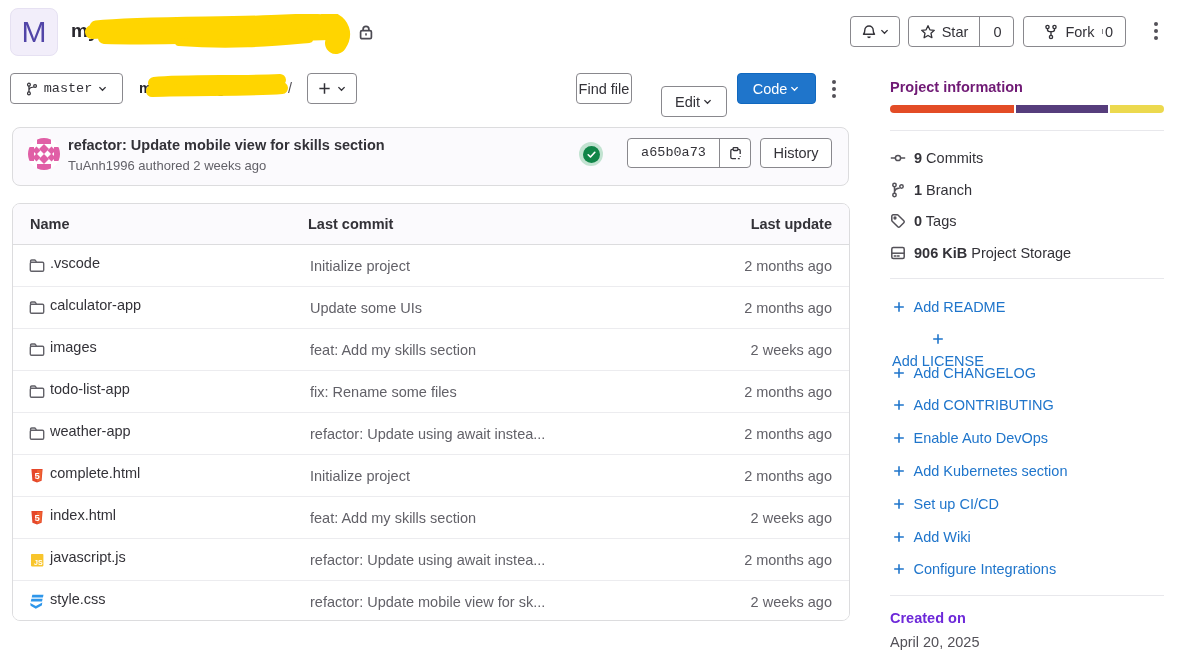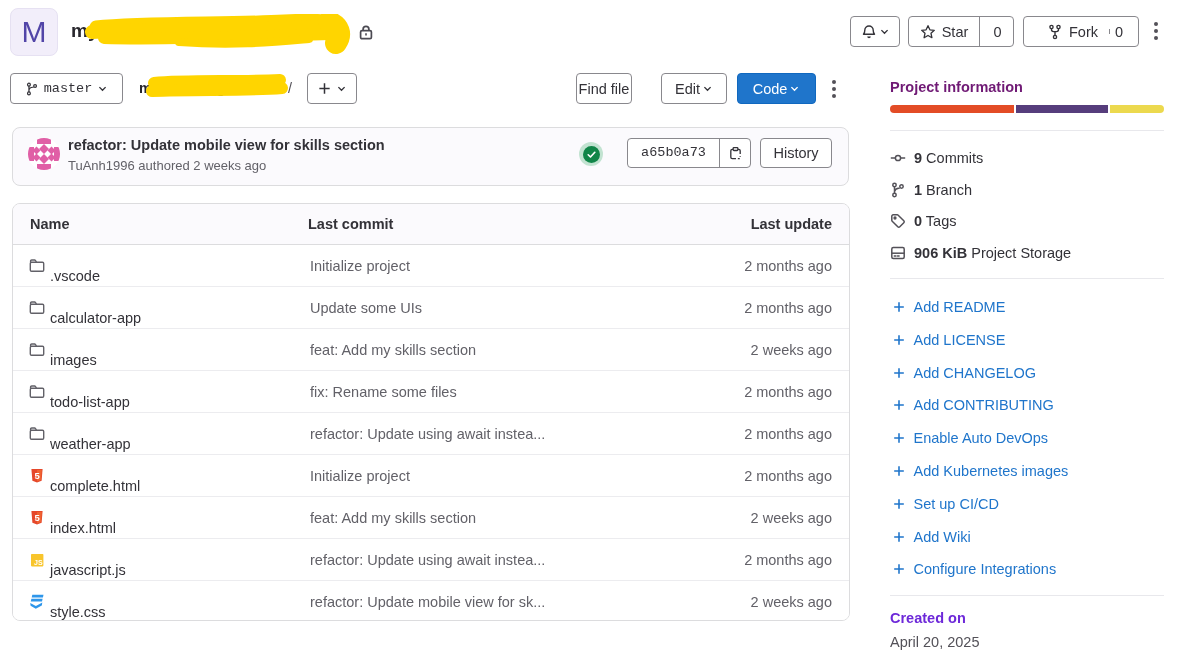--- a/index.html
+++ b/index.html
@@ -8,21 +8,21 @@
   body { position:relative; }
   .btn { position:absolute; display:flex; align-items:center; justify-content:center; gap:2px;
          border:1px solid #89888d; border-radius:4px; background:#fff; color:#333238;
          font-size:14.5px; height:31px; }
   .dots { position:absolute; width:4px; }
   .dots span { display:block; width:4px; height:4px; border-radius:50%; background:#535158; margin:0 auto 3px; }
   .divider { position:absolute; height:1px; background:#e8e8ec; left:890px; width:274px; }
   .row { height:42px; border-bottom:1px solid #ececef; position:relative; background:#fff; }
   .row:last-child { border-bottom:none; }
   .row .fic { position:absolute; left:16px; top:13px; width:16px; height:16px; }
-  .row .fname { position:absolute; left:37px; top:23px; font-size:14.5px; color:#333238; }
+  .row .fname { position:absolute; left:37px; top:10px; font-size:14.5px; color:#333238; }
   .row .fmsg { position:absolute; left:297px; top:13px; font-size:14.5px; color:#626168; }
   .row .fdate { position:absolute; right:17px; top:13px; font-size:14.5px; color:#626168; }
   .stat { position:absolute; left:890px; display:flex; align-items:center; gap:8px; font-size:14.5px; color:#333238;justify-content:space-between; }
   .stat b { font-weight:700; }
   .slink { position:absolute; left:892px; display:flex; align-items:center; gap:7.5px; font-size:14.5px; color:#1f75cb; }
 </style>
 </head>
 <body>
 
 <div class="abs" style="left:10px; top:8px; width:48px; height:48px; background:#f2eefa; border:1px solid #e6e1f2; border-radius:8px; display:flex; align-items:center; justify-content:center;">
@@ -57,21 +57,21 @@
 </div>
 <div class="btn" style="left:908px; top:16px; width:106px; padding:0;">
   <div style="display:flex; align-items:center; gap:6px; width:71px; justify-content:center; border-right:1px solid #89888d; height:100%;">
     <svg width="16" height="16" viewBox="0 0 16 16" fill="none" stroke="#333238" stroke-width="1.3" stroke-linejoin="round">
       <path d="M8 1.7 L9.9 5.8 14.3 6.3 11 9.3 11.9 13.7 8 11.5 4.1 13.7 5 9.3 1.7 6.3 6.1 5.8 Z"></path>
     </svg>
     <span>Star</span>
   </div>
   <div style="flex:1; text-align:center;">0</div>
 </div>
-<div class="btn" style="left:1023px; top:16px; width:116px; padding:12px;">
+<div class="btn" style="left:1023px; top:16px; width:103px; padding:12px;">
   <div style="display:flex; align-items:center; gap:6px; width:74px; justify-content:center; border-right:1px solid #89888d; height:100%;">
     <svg width="16" height="16" viewBox="0 0 16 16" fill="none" stroke="#333238" stroke-width="1.4">
       <circle cx="4.5" cy="3" r="1.6"></circle>
         <circle cx="11.5" cy="3" r="1.6"></circle>
         <circle cx="8" cy="13" r="1.6"></circle>
       <path d="M4.5 4.6 v1 a2 2 0 0 0 2 2 h3 a2 2 0 0 0 2-2 v-1 M8 7.6 v3.8"></path>
     </svg>
     <span>Fork</span>
   </div>
   <div style="flex:1; text-align:center;">0</div>
@@ -104,21 +104,21 @@
 </svg>
 <div class="btn" style="left:307px; top:73px; width:50px; gap:4px;">
   <svg width="15" height="15" viewBox="0 0 16 16" fill="none" stroke="#333238" stroke-width="1.6">
       <path d="M8 2.5 v11 M2.5 8 h11"></path>
     </svg>
   <svg width="11" height="11" viewBox="0 0 16 16" fill="none" stroke="#333238" stroke-width="2">
       <path d="M3.5 6 L8 10.5 L12.5 6"></path>
     </svg>
 </div>
 <div class="btn" style="left:576px; top:73px; width:56px;">Find file</div>
-<div class="btn" style="left:661px; top:73px; width:66px;">
+<div class="btn" style="left:661px; top:86px; width:66px;">
   <span>Edit</span>
   <svg width="11" height="11" viewBox="0 0 16 16" fill="none" stroke="#333238" stroke-width="2">
       <path d="M3.5 6 L8 10.5 L12.5 6"></path>
     </svg>
 </div>
 <div class="btn" style="left:737px; top:73px; width:79px; background:#1f75cb; border-color:#1068bf; color:#fff;">
   <span>Code</span>
   <svg width="11" height="11" viewBox="0 0 16 16" fill="none" stroke="#fff" stroke-width="2">
       <path d="M3.5 6 L8 10.5 L12.5 6"></path>
     </svg>
@@ -311,21 +311,21 @@
   <span><b>906 KiB</b> Project Storage</span>
 </div>
 <div class="divider" style="top:278px;"></div>
 
 <div class="slink" style="top:298.5px;">
     <svg width="14" height="14" viewBox="0 0 16 16" fill="none" stroke="#1f75cb" stroke-width="1.8">
       <path d="M8 2.5 v11 M2.5 8 h11"></path>
     </svg>
     <span>Add README</span>
   </div>
-<div class="slink" style="top:331.5px;">
+<div class="slink" style="top:331.5px;flex-direction:column;">
     <svg width="14" height="14" viewBox="0 0 16 16" fill="none" stroke="#1f75cb" stroke-width="1.8">
       <path d="M8 2.5 v11 M2.5 8 h11"></path>
     </svg>
     <span>Add LICENSE</span>
   </div>
 <div class="slink" style="top:364.5px;">
     <svg width="14" height="14" viewBox="0 0 16 16" fill="none" stroke="#1f75cb" stroke-width="1.8">
       <path d="M8 2.5 v11 M2.5 8 h11"></path>
     </svg>
     <span>Add CHANGELOG</span>
@@ -339,21 +339,21 @@
 <div class="slink" style="top:430px;">
     <svg width="14" height="14" viewBox="0 0 16 16" fill="none" stroke="#1f75cb" stroke-width="1.8">
       <path d="M8 2.5 v11 M2.5 8 h11"></path>
     </svg>
     <span>Enable Auto DevOps</span>
   </div>
 <div class="slink" style="top:462.5px;">
     <svg width="14" height="14" viewBox="0 0 16 16" fill="none" stroke="#1f75cb" stroke-width="1.8">
       <path d="M8 2.5 v11 M2.5 8 h11"></path>
     </svg>
-    <span>Add Kubernetes images</span>
+    <span>Add Kubernetes section</span>
   </div>
 <div class="slink" style="top:495.5px;">
     <svg width="14" height="14" viewBox="0 0 16 16" fill="none" stroke="#1f75cb" stroke-width="1.8">
       <path d="M8 2.5 v11 M2.5 8 h11"></path>
     </svg>
     <span>Set up CI/CD</span>
   </div>
 <div class="slink" style="top:528.5px;">
     <svg width="14" height="14" viewBox="0 0 16 16" fill="none" stroke="#1f75cb" stroke-width="1.8">
       <path d="M8 2.5 v11 M2.5 8 h11"></path>

